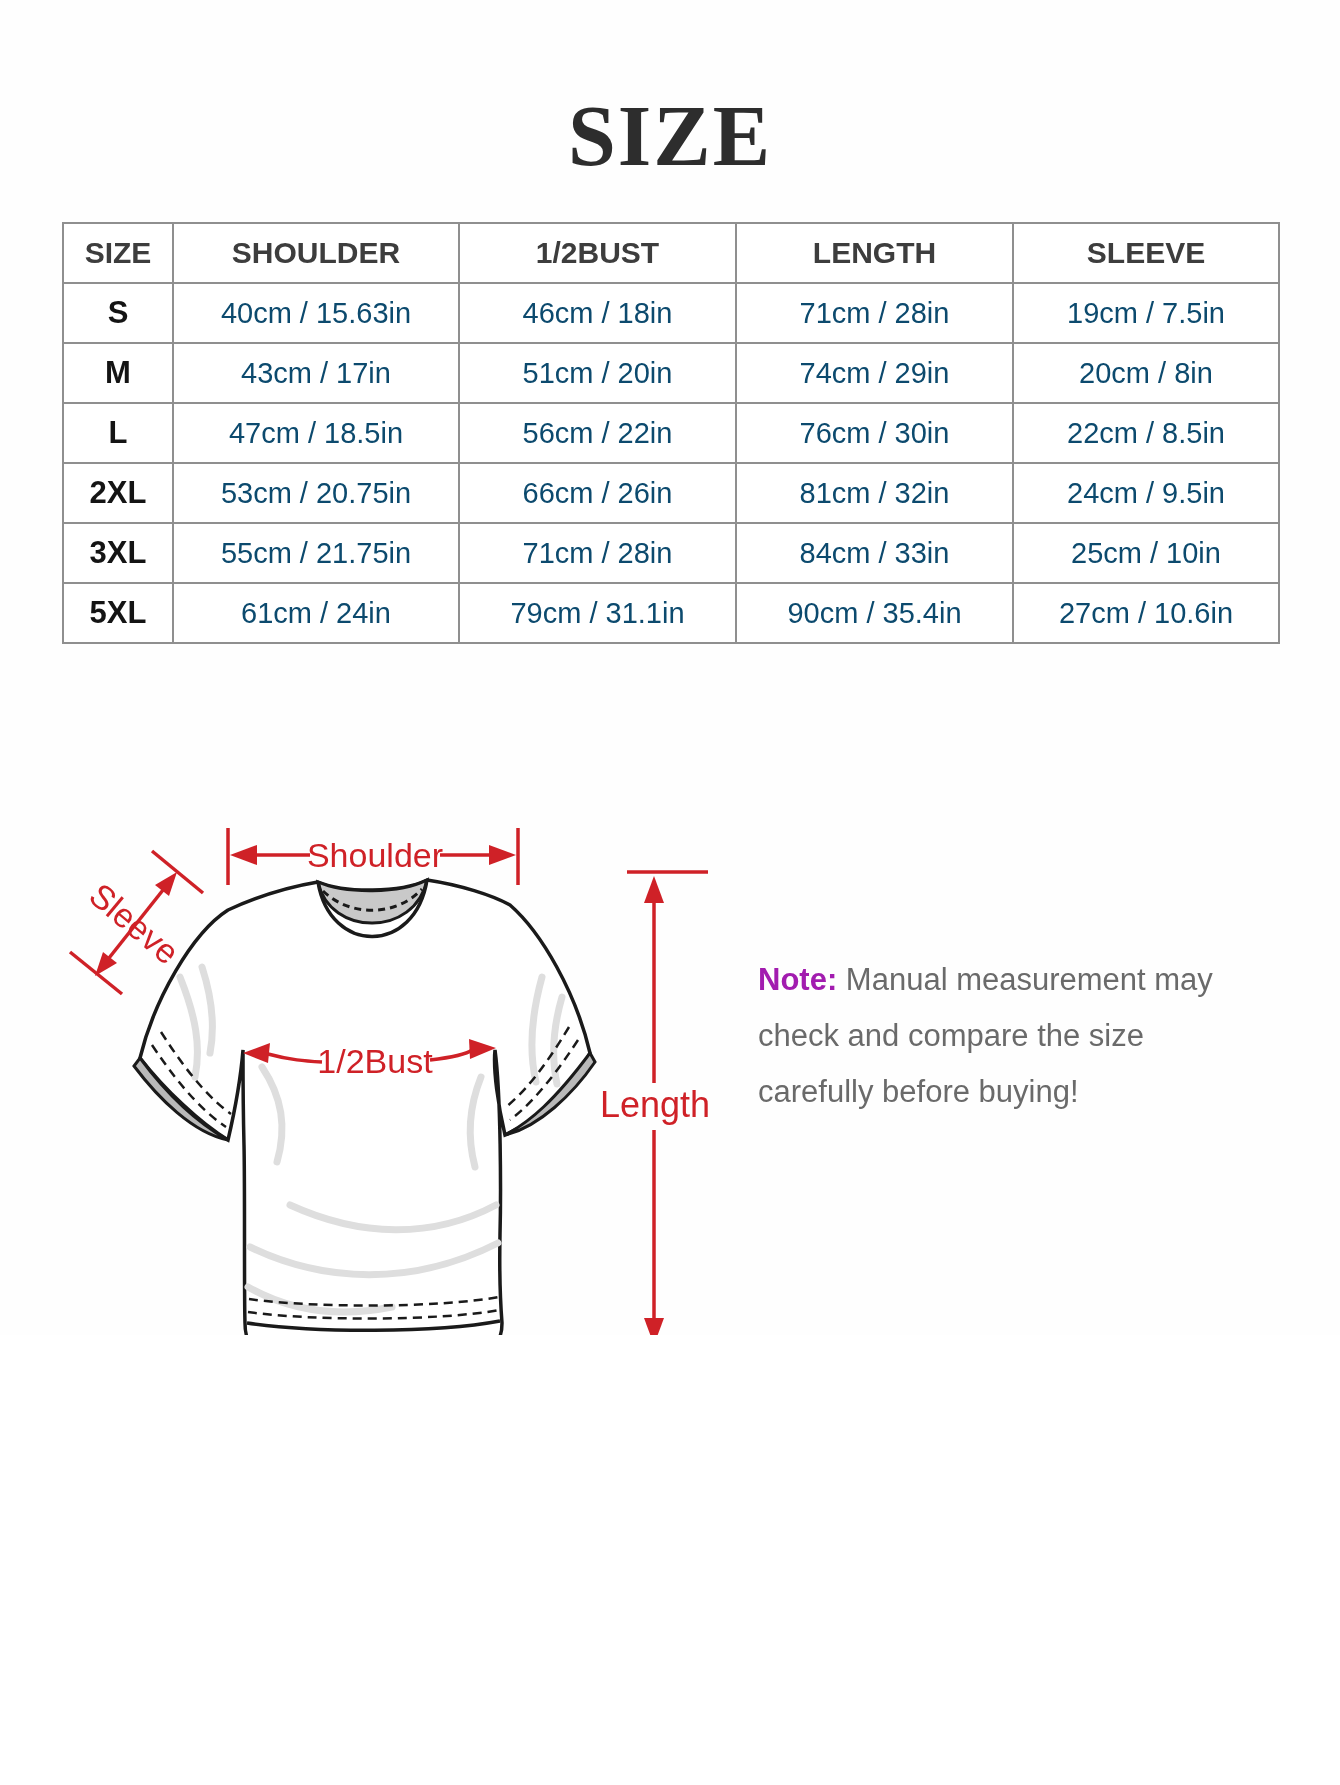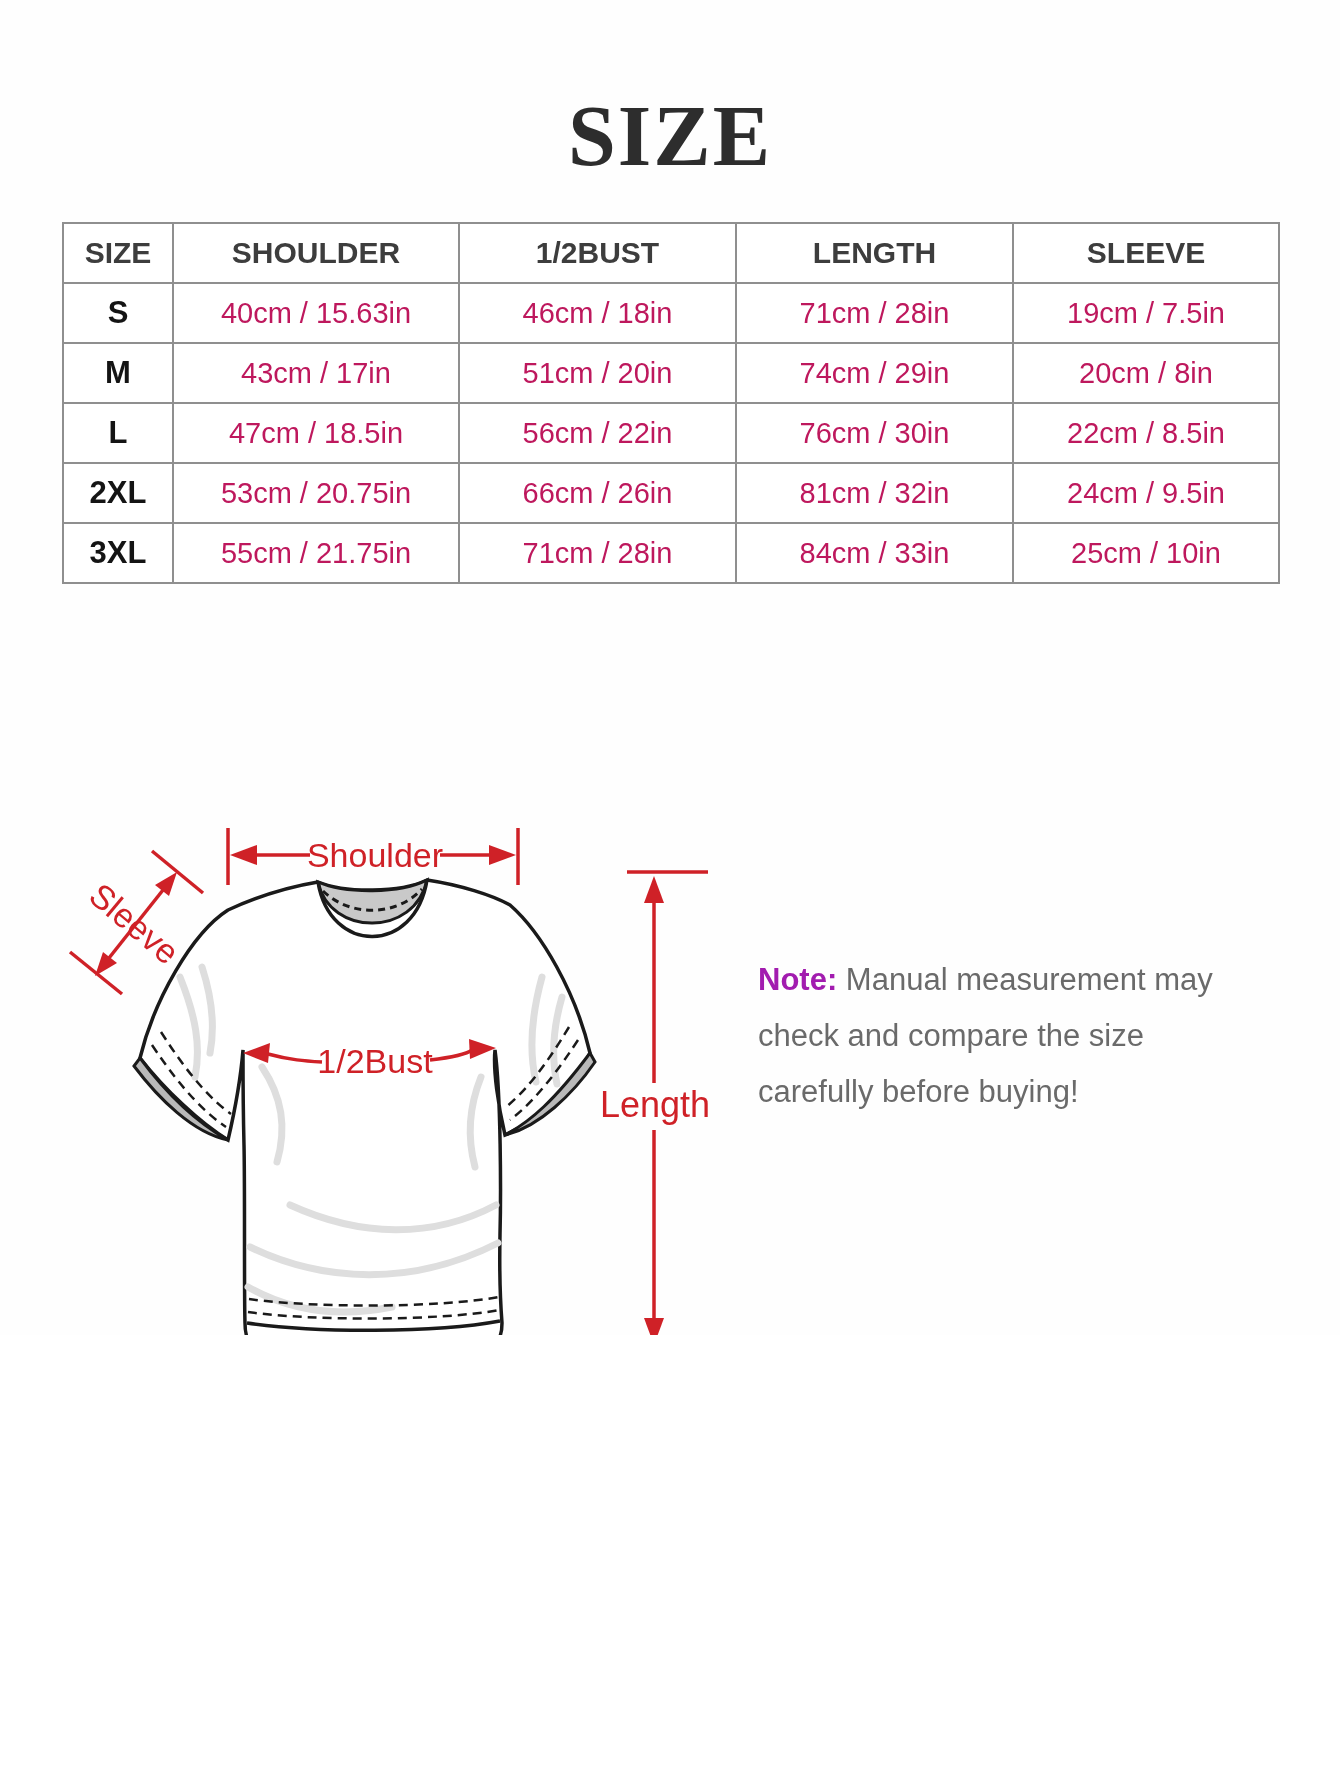--- a/index.html
+++ b/index.html
@@ -16,21 +16,21 @@
   table.size-table {
     position:absolute; left:62px; top:222px; width:1216px;
     border-collapse:collapse; table-layout:fixed; background:#fff;
   }
   table.size-table td, table.size-table th {
     border:2px solid #8f8f8f; text-align:center; vertical-align:middle;
     height:58px; padding:0; white-space:nowrap; overflow:hidden;
   }
   table.size-table th { font-size:30px; font-weight:bold; color:#3d3d3d; }
   td.size-col  { font-size:31px; font-weight:bold; color:#141414; }
-  td.meas-col  { font-size:29px; font-weight:normal; color:#be185d; }
+  td.meas-col  { font-size:29px; font-weight:normal; color:#0c4a6e; }
   .diagram-svg { position:absolute; left:60px; top:765px; width:660px; height:600px; }
   .shirt-line  { fill:none; stroke:#1a1a1a; stroke-width:3.5; }
   .shirt-fill  { fill:#ffffff; stroke:#1a1a1a; stroke-width:3.5; }
   .gray-fill   { fill:#b9b9b9; stroke:#1a1a1a; stroke-width:3; }
   .collar-fill { fill:#c9c9c9; stroke:#1a1a1a; stroke-width:3; }
   .stitch      { fill:none; stroke:#1a1a1a; stroke-width:2.5; stroke-dasharray:9 6; }
   .wrinkle     { fill:none; stroke:#dedede; stroke-width:7; stroke-linecap:round; }
   .red-line    { fill:none; stroke:var(--red); stroke-width:3.5; }
   .red-head    { fill:var(--red); stroke:none; }
   .red-text    { fill:var(--red); font-family:"Liberation Sans", sans-serif; font-size:34px; }
@@ -90,20 +90,27 @@
       <td class="meas-col">66cm / 26in</td>
       <td class="meas-col">81cm / 32in</td>
       <td class="meas-col">24cm / 9.5in</td>
     </tr>
     <tr>
       <td class="size-col">3XL</td>
       <td class="meas-col">55cm / 21.75in</td>
       <td class="meas-col">71cm / 28in</td>
       <td class="meas-col">84cm / 33in</td>
       <td class="meas-col">25cm / 10in</td>
+    </tr>
+    <tr>
+      <td class="size-col">5XL</td>
+      <td class="meas-col">61cm / 24in</td>
+      <td class="meas-col">79cm / 31.1in</td>
+      <td class="meas-col">90cm / 35.4in</td>
+      <td class="meas-col">27cm / 10.6in</td>
     </tr>
   </tbody>
     </table>
 
   <svg class="diagram-svg" viewBox="0 0 660 600">
 
     <path class="shirt-fill" d="
       M 168,145
       C 205,128 240,120 258,117
       C 285,128 340,128 367,115

